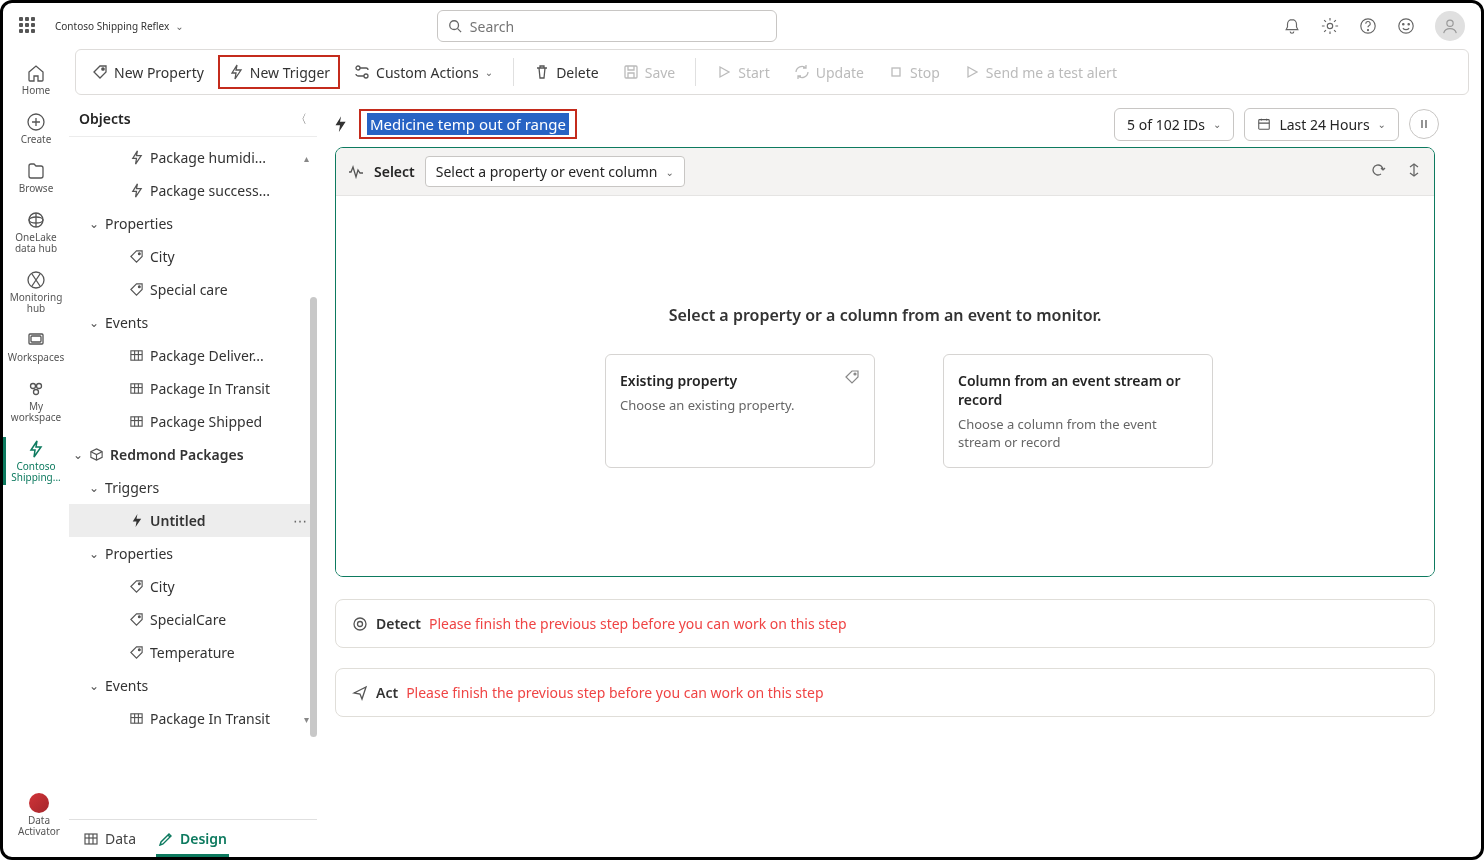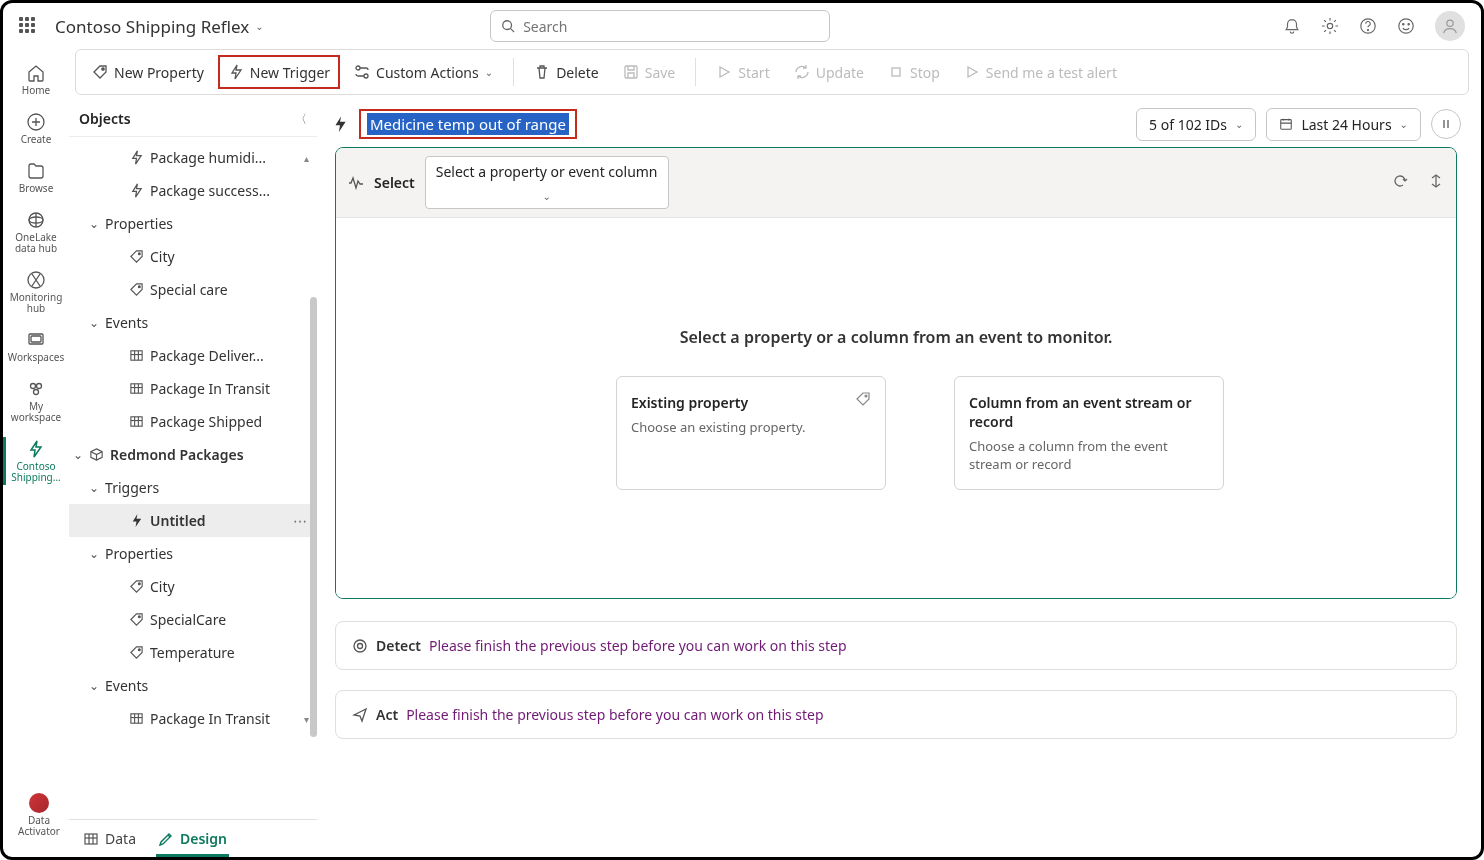--- a/index.html
+++ b/index.html
@@ -3,21 +3,21 @@
 <meta charset="utf-8">
 <style>
   * { box-sizing: border-box; margin: 0; padding: 0; font-family: "Segoe UI", system-ui, sans-serif; }
   body { width: 1484px; height: 860px; background: #fff; border: 3px solid #000; border-radius: 12px; overflow: hidden; position: relative; color: #242424; font-size: 14px; }
   
   
   .topbar { display: flex; align-items: center; height: 46px; padding: 0 16px; }
   .waffle { width: 18px; height: 18px; display:grid; grid-template-columns:repeat(3,4px); grid-template-rows:repeat(3,4px); gap:2px; margin-right:18px; cursor:pointer;}
   .waffle span{background:#555;border-radius:1px;}
   .app-switch { display:flex; align-items:center; gap:6px; cursor:pointer; }
-  .app-name { font-size: 17px; color:#333; }
+  .app-name { font-size: 10px; color:#333; }
   .chevron-down { font-size: 10px; color:#666; }
   .search-wrap { margin: 0 auto; width: 340px; }
   .searchbox { display:flex; align-items:center; border:1px solid #c8c6c4; border-radius:6px; height:32px; padding:0 10px; gap:8px; background:#fff; }
   .searchbox svg { width:14px; height:14px; stroke:#666; }
   .searchbox input { border:none; outline:none; font-size:14px; color:#4d7c0f; flex:1; background:transparent; }
   .top-icons { margin-left:auto; display:flex; align-items:center; gap:20px; color:#666;}
   .icon-btn { width:18px; height:18px; cursor:pointer; display:flex;align-items:center;justify-content:center;}
   .avatar { width:30px; height:30px; border-radius:50%; background:#e0e0e0; display:flex;align-items:center;justify-content:center; cursor:pointer;}
   
   
@@ -61,46 +61,46 @@
   .tnode span{overflow:hidden; text-overflow:ellipsis;}
   
   
   .bottom-tabs { height:38px; border-top:1px solid #e0e0e0; display:flex; align-items:center; gap:22px; padding-left:14px; }
   .btab { display:flex; align-items:center; gap:6px; cursor:pointer; color:#444; height:100%; position:relative;}
   .btab.active { color:#0d7a5f; font-weight:600;}
   .btab.active::after { content:""; position:absolute; bottom:0; left:-2px; right:-2px; height:3px; background:#0d7a5f;}
   .btab svg{width:16px;height:16px;}
   
   
-  .canvas { flex:1; display:flex; flex-direction:column; overflow:auto; padding-right:6px;}
+  .canvas { flex:1; display:flex; flex-direction:column; overflow:auto; padding-right:28px;}
   .crumbbar { display:flex; align-items:center; height:46px; padding: 0 14px; gap:14px; }
   .crumb-left { display:flex; align-items:center; gap:10px;}
   .title-input-wrap { border: 2.5px solid #c42b1c; padding:2px 6px; }
   .title-input { background:#2763c4; color:#fff; font-size:15px; padding:1px 3px; display:inline-block; }
   .crumb-right { margin-left:auto; display:flex; align-items:center; gap:10px;}
   .pill { border:1px solid #c8c6c4; border-radius:6px; padding:6px 12px; display:flex; align-items:center; gap:8px; cursor:pointer; font-size:14px; background:#fff;}
   .round-btn { width:30px;height:30px;border:1px solid #c8c6c4; border-radius:50%; display:flex;align-items:center;justify-content:center; cursor:pointer;}
   
   .step-card { border:1px solid #0d7a5f; border-radius:8px; margin: 0 18px 16px; overflow:hidden; }
   .step-head { background:#f4f3f2; border-bottom:1px solid #e5e4e3; display:flex; align-items:center; padding: 8px 12px; gap:10px;}
   .step-head .label { font-weight:600; }
-  .dropdown-faux { border:1px solid #c8c6c4; border-radius:4px; padding:5px 10px; display:flex; align-items:center; gap:8px; background:#fff; cursor:pointer;flex-direction:column;}
+  .dropdown-faux { border:1px solid #c8c6c4; border-radius:4px; padding:5px 10px; display:flex; align-items:center; gap:8px; background:#fff; cursor:pointer;}
   .step-head .spacer { flex:1; }
   .step-head .hi{color:#666;cursor:pointer;}
   .step-body { min-height:380px; display:flex; flex-direction:column; align-items:center; justify-content:center; padding:30px; gap:28px; background:#fff;}
   .prompt { font-size:16px; font-weight:600; color:#333; }
   .card-row { display:flex; gap:20px; }
   .opt-card { width:270px; border:1px solid #d6d4d2; border-radius:6px; padding:16px 14px; background:#fff; cursor:pointer; position:relative;margin-left:48px;}
   .opt-title { font-weight:600; font-size:14px; margin-bottom:6px;}
   .opt-sub { font-size:13px; color:#666; line-height:1.4;}
   .corner-tag { position:absolute; top:14px; right:14px; color:#888;}
   
   .locked-step { border:1px solid #e0ded9; border-radius:8px; margin: 6px 18px 14px; padding: 14px 16px; display:flex; align-items:center; gap:8px; color:#333; background:#fff;}
   .locked-step .name { font-weight:600; }
-  .locked-step .msg { color:#701a75;}
+  .locked-step .msg { color:#ef4444;}
   .locked-step svg{width:16px;height:16px;}
 </style>
 </head>
 <body>
 
 <div class="topbar">
   <div class="waffle">
     <span></span>
       <span></span>
       <span></span>

